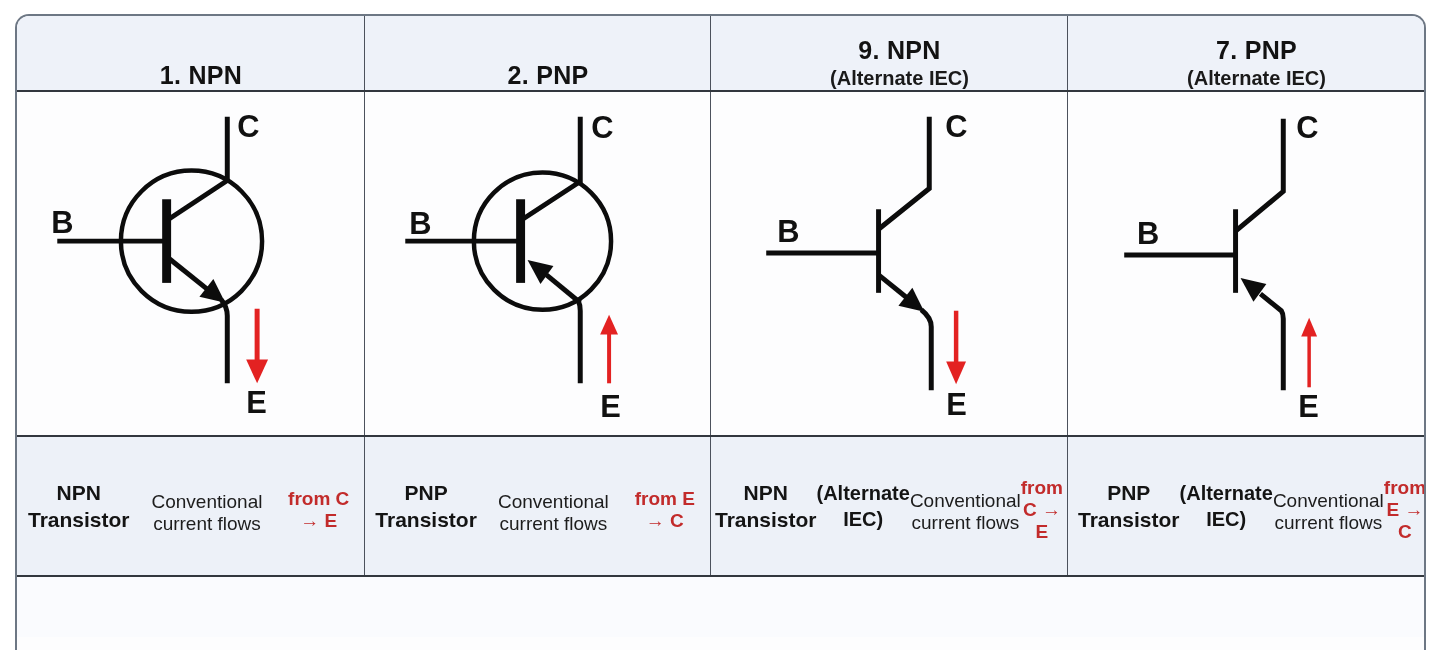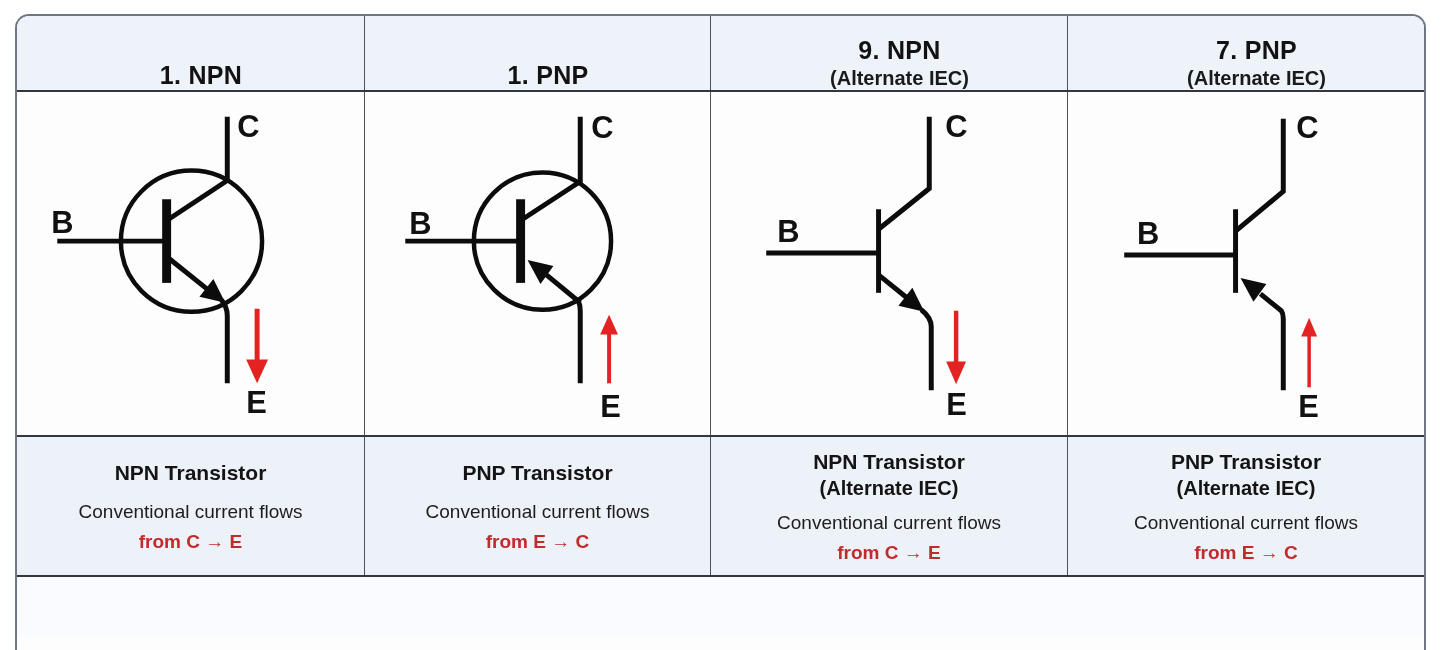--- a/index.html
+++ b/index.html
@@ -29,21 +29,21 @@
   .symbol-cell { position:relative; overflow:hidden; }
   .symbol-cell svg { display:block; width:100%; height:100%; }
 
   .sym-stroke { stroke:#0c0c0c; fill:none; }
   .sym-text { font-family:"Liberation Sans", sans-serif; font-size:31px; font-weight:700; fill:#111111; }
   .red-stroke { stroke:var(--red-arrow); fill:none; }
   .red-fill { fill:var(--red-arrow); }
   .blk-fill { fill:#0c0c0c; }
 
   .desc-row { height:140px; background:#edf1f8; border-bottom:2px solid #32373e; }
-  .desc-cell { display:flex; flex-direction:column; align-items:center; justify-content:center;
+  .desc-cell { display:flex; align-items:center; justify-content:center;
                text-align:center; padding:6px 10px; }
   .desc-title { font-size:21px; font-weight:700; color:#141414; line-height:1.3; }
   .desc-sub   { font-size:20px; font-weight:700; color:#141414; line-height:1.3; }
   .desc-line  { font-size:19px; font-weight:400; color:#1d1d1d; margin-top:11px; }
   .desc-flow  { font-size:19px; font-weight:600; color:var(--red-text); margin-top:8px; }
   .desc-cell.simple .desc-line { margin-top:14px; }
 
   .next-row { height:60px; background:#fafbfe; }
 </style>
 </head>
@@ -51,21 +51,21 @@
 
 <div class="page">
   <div class="card">
 
 
     <div class="grid-row header-row">
       <div class="cell header-cell">
         <div class="header-main">1. NPN</div>
       </div>
       <div class="cell header-cell">
-        <div class="header-main">1. PNP</div>
+        <div class="header-main">2. PNP</div>
       </div>
       <div class="cell header-cell">
         <div class="header-main">9. NPN</div>
         <div class="header-sub">(Alternate IEC)</div>
       </div>
       <div class="cell header-cell">
         <div class="header-main">7. PNP</div>
         <div class="header-sub">(Alternate IEC)</div>
       </div>
     </div>

